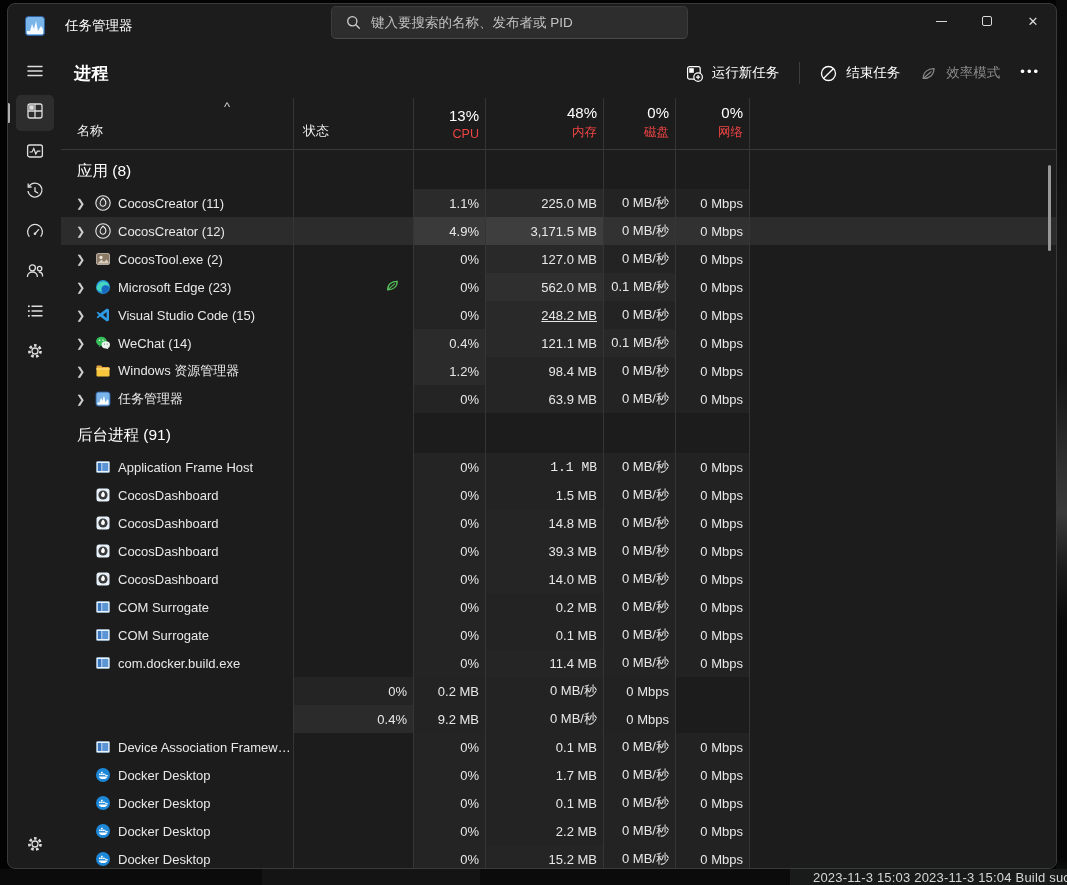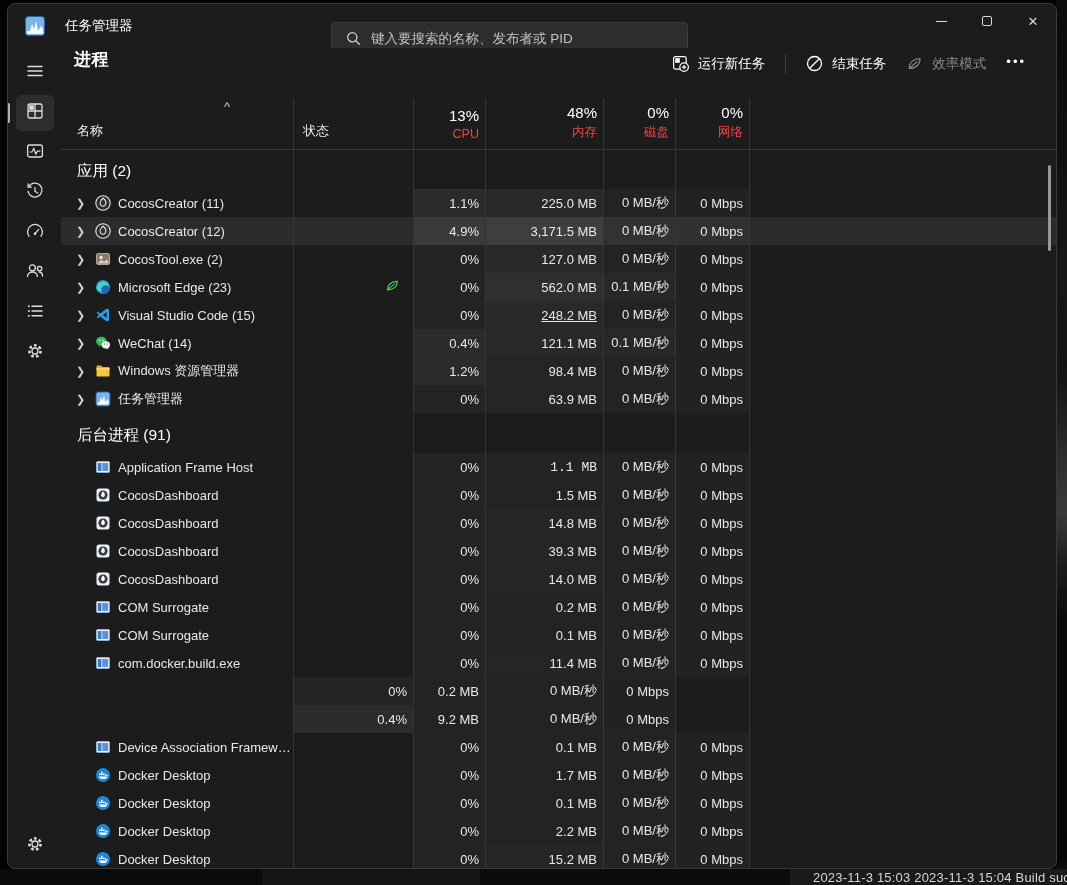--- a/index.html
+++ b/index.html
@@ -20,21 +20,21 @@
 
   
   .window { position:absolute; left:7px; top:3px; width:1050px; height:866px;
     background:#1c1c1c; border:1px solid #3a3a3a; border-radius:8px; overflow:hidden;
     display:flex; flex-direction:column; }
 
   
   .titlebar { height:44px; flex:0 0 44px; display:flex; align-items:center; position:relative; }
   .app-logo { width:20px; height:20px; margin-left:17px; border-radius:3px; flex:0 0 20px; }
   .app-title { margin-left:20px; font-size:13.5px; color:#ffffff; }
-  .searchbox { position:absolute; left:323px; top:18px; width:357px; height:33px;
+  .searchbox { position:absolute; left:323px; top:2px; width:357px; height:33px;
     background:#2d2d2d; border:1px solid #3c3c3c; border-bottom-color:#4a4a4a; border-radius:5px;
     display:flex; align-items:center; }
   .searchbox svg { margin:0 10px 0 14px; }
   .search-placeholder { font-size:13.5px; color:#c2c2c2; }
   .caption-btns { position:absolute; right:0; top:0; height:34px; display:flex; }
   .cap { width:46px; height:34px; display:flex; align-items:center; justify-content:center; color:#d9d9d9; }
   .glyph-min { width:11px; height:1px; background:#d9d9d9; }
   .glyph-max { width:10px; height:10px; border:1px solid #d9d9d9; border-radius:2px; }
   .glyph-close { font-size:13px; line-height:1; }
 
@@ -44,21 +44,21 @@
     padding:5px 0 2px 0; position:relative; }
   .side-item { width:40px; height:40px; display:flex; align-items:center; justify-content:center;
     border-radius:5px; position:relative; }
   .side-item.selected { background:#2d2d2d; width:38px; height:36px; margin:2px 0; }
   .side-accent { position:absolute; left:-9px; top:8px; width:3px; height:20px; border-radius:2px; background:#b0b0b0; }
   .side-settings { margin-top:auto; }
 
   .content { flex:1; display:flex; flex-direction:column; min-width:0; position:relative; background:#1c1c1c; }
 
   
-  .toolbar { height:50px; flex:0 0 50px; display:flex; align-items:flex-start; padding:0 20px 0 13px;gap:39px; }
+  .toolbar { height:50px; flex:0 0 50px; display:flex; align-items:center; padding:0 6px 0 13px;gap:39px; }
   .page-title { font-size:17px; font-weight:700; color:#fff; letter-spacing:.5px; }
   .toolbar-right { margin-left:auto; display:flex; align-items:center; }
   .tbtn { display:flex; align-items:center; gap:9px; font-size:13.5px; color:#fff;
     padding:6px 10px; border-radius:4px; }
   .tbtn.disabled { color:#8b8b8b; }
   .tb-sep { width:1px; height:22px; background:#3d3d3d; margin:0 10px; }
   .more-btn { font-size:13px; color:#fff; letter-spacing:2px; padding:6px 10px 10px 10px; }
 
   
   .table-wrap { flex:1; min-height:0; position:relative; display:flex; flex-direction:column; }
@@ -274,21 +274,21 @@
             <span class="pct">0%</span>
             <span class="lbl">磁盘</span>
           </div>
           <div class="th-metric">
             <span class="pct">0%</span>
             <span class="lbl">网络</span>
           </div>
           <div></div>
         </div>
         <div class="rows" id="rows">
-            <div class="section-row" style="margin-top: 3px;">应用 (2)</div>
+            <div class="section-row" style="margin-top: 3px;">应用 (8)</div>
             <div class="prow">
               <div class="cell-name">
                 <span class="chev">❯</span>
                 <span class="rowicon"><svg width="16" height="16" viewBox="0 0 16 16">
                     <circle cx="8" cy="8" r="7.2" fill="#2f2f2f" stroke="#e8e8e8" stroke-width="1.1"></circle>
                     <path d="M8 3.2 C10.6 5 11.4 7 10.6 9.4 C9.8 11.6 6.8 11.8 5.6 10 C4.6 8.4 5.4 5.4 8 3.2 Z" fill="none" stroke="#f2f2f2" stroke-width="1.1"></path>
                   </svg></span>
                 <span class="pname">CocosCreator (11)</span>
               </div>
               <div class="cell-status"></div>

